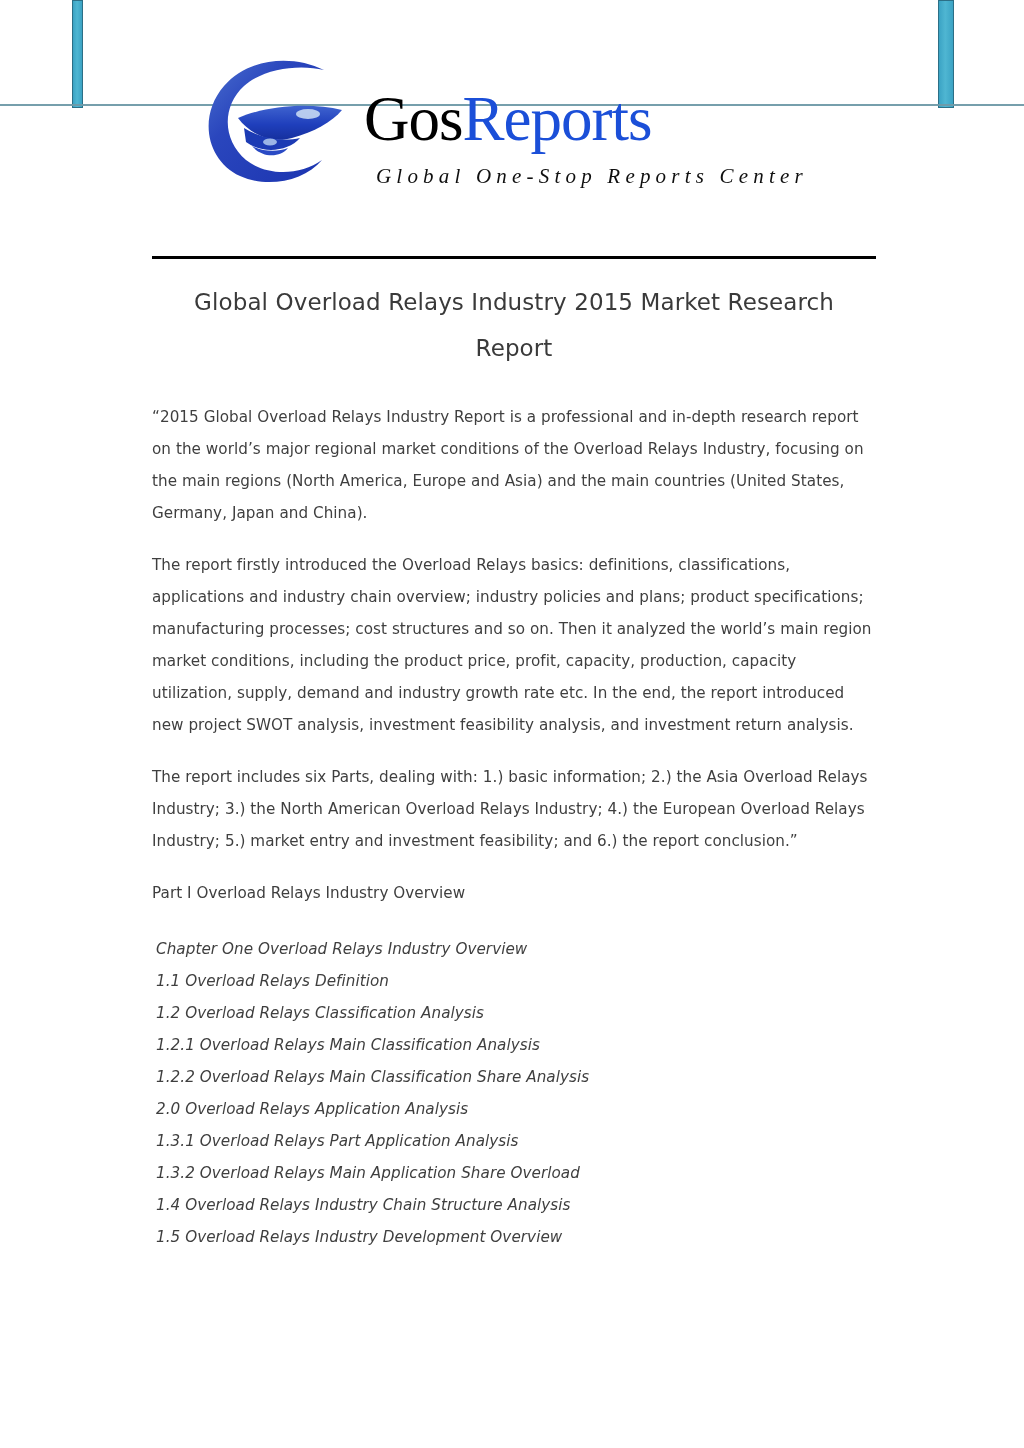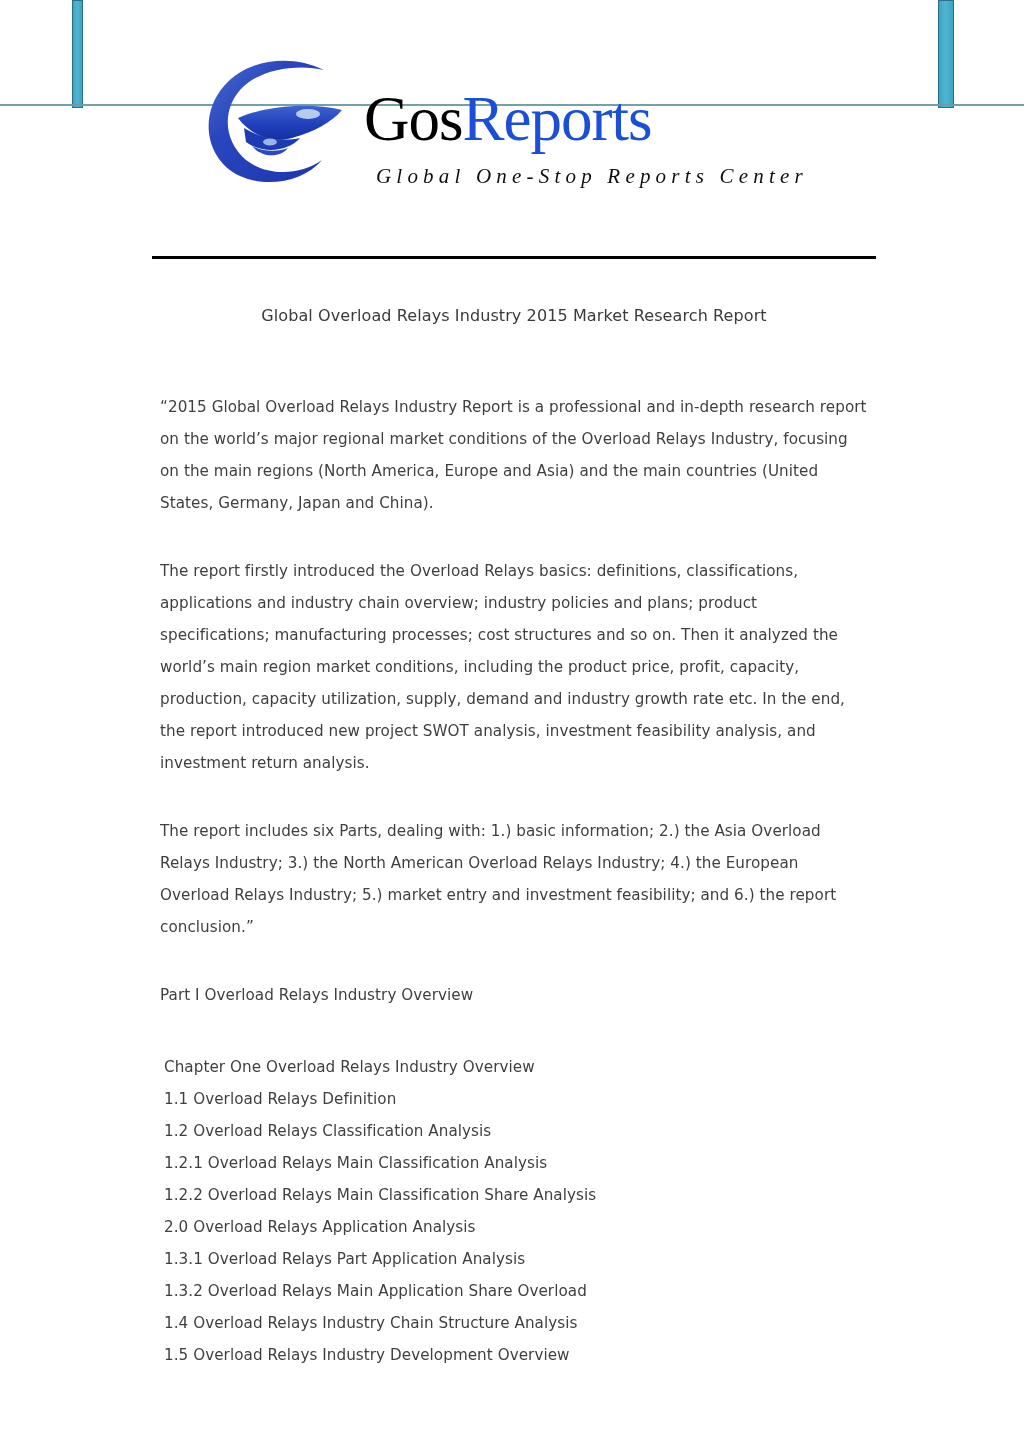--- a/index.html
+++ b/index.html
@@ -93,43 +93,44 @@
     width: 724px;
   }
   .title-rule {
     width: 724px;
     height: 3px;
     background: #000000;
     margin: 0 0 20px 0;
   }
   h1.doc-title {
     margin: 0;
-    font-size: 16px;
+    font-size: 23px;
     font-weight: normal;
-    line-height: 74px;
+    line-height: 46px;
     text-align: center;
     color: #3a3a3a;
     letter-spacing: .1px;
   }
 
   p.para {
-    margin: 8px;
+    margin: 0;
     font-size: 15.2px;
     line-height: 32px;
     color: #3f3f3f;
     text-align: left;
     letter-spacing: .05px;
   }
   .gap-lg { height: 30px; }
   .gap-md { height: 20px; }
 
   ul.toc {
     list-style: none;
-    margin: 12px;
+    margin: 4px;
     padding: 0;
+    font-style: italic;
   }
   ul.toc li {
     font-size: 15.2px;
     line-height: 32px;
     color: #3f3f3f;
     letter-spacing: .05px;
   }
 </style>
 </head>
 <body>

